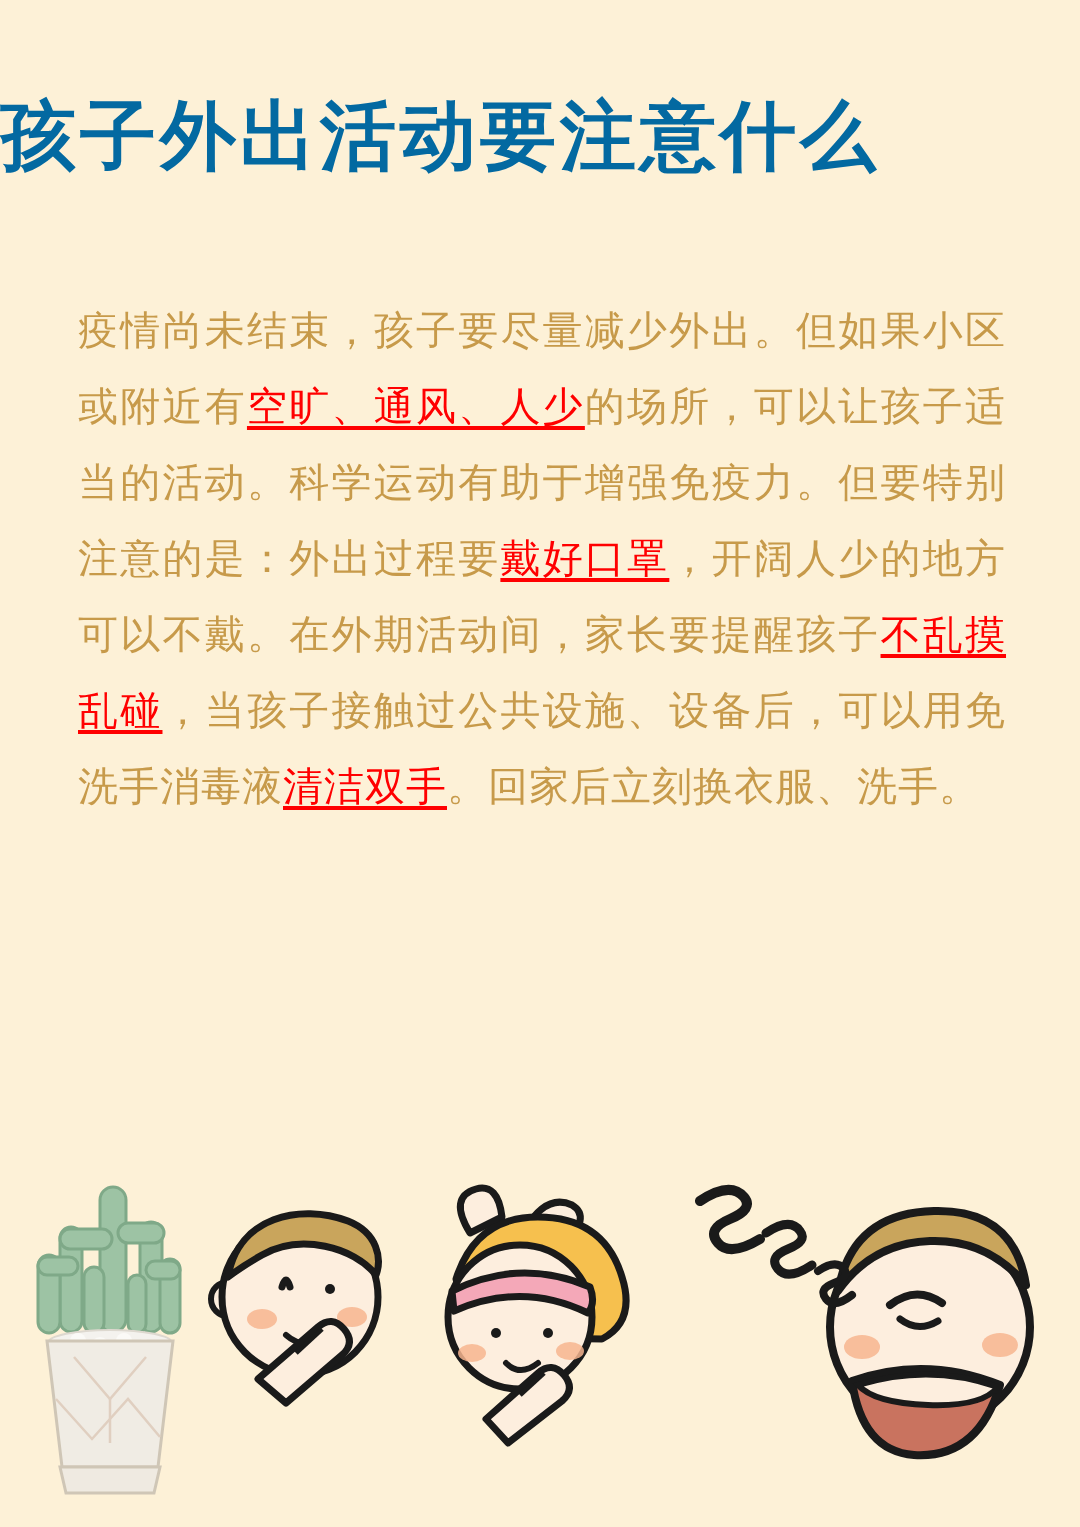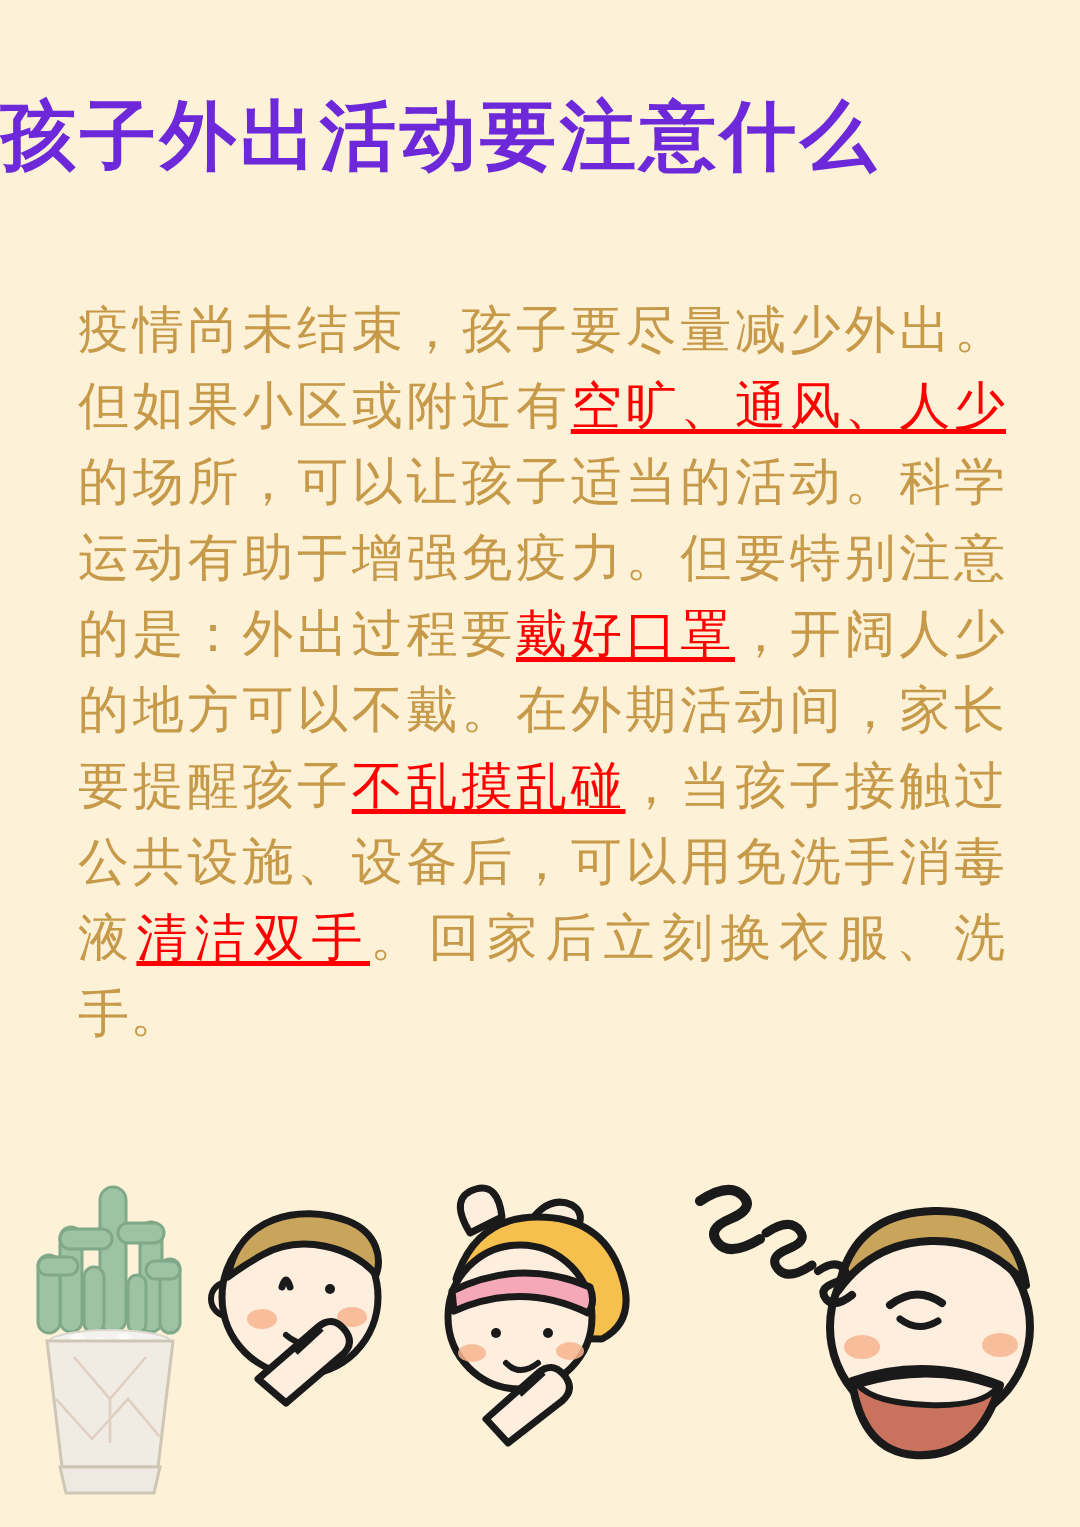--- a/index.html
+++ b/index.html
@@ -21,31 +21,31 @@
     box-sizing: border-box;
   }
   .title {
     position: absolute;
     top: 86px;
     left: 0;
     width: 856px;
     text-align: center;
     font-size: 76px;
     letter-spacing: 4px;
-    color: #6d28d9;
+    color: #0369a1;
     font-weight: 600;
     font-family: "DejaVu Serif", "Liberation Serif", serif;
     white-space: nowrap;
   }
   .body-text {
     position: absolute;
     top: 292px;
     left: 78px;
     width: 928px;
-    font-size: 51px;
+    font-size: 40px;
     line-height: 76px;
     color: #c79a4a;
     letter-spacing: 1px;
     text-align: justify;
     text-justify: inter-character;
     font-family: "DejaVu Sans", "Liberation Sans", sans-serif;
   }
   .hl {
     color: #ff0000;
     text-decoration: underline;

